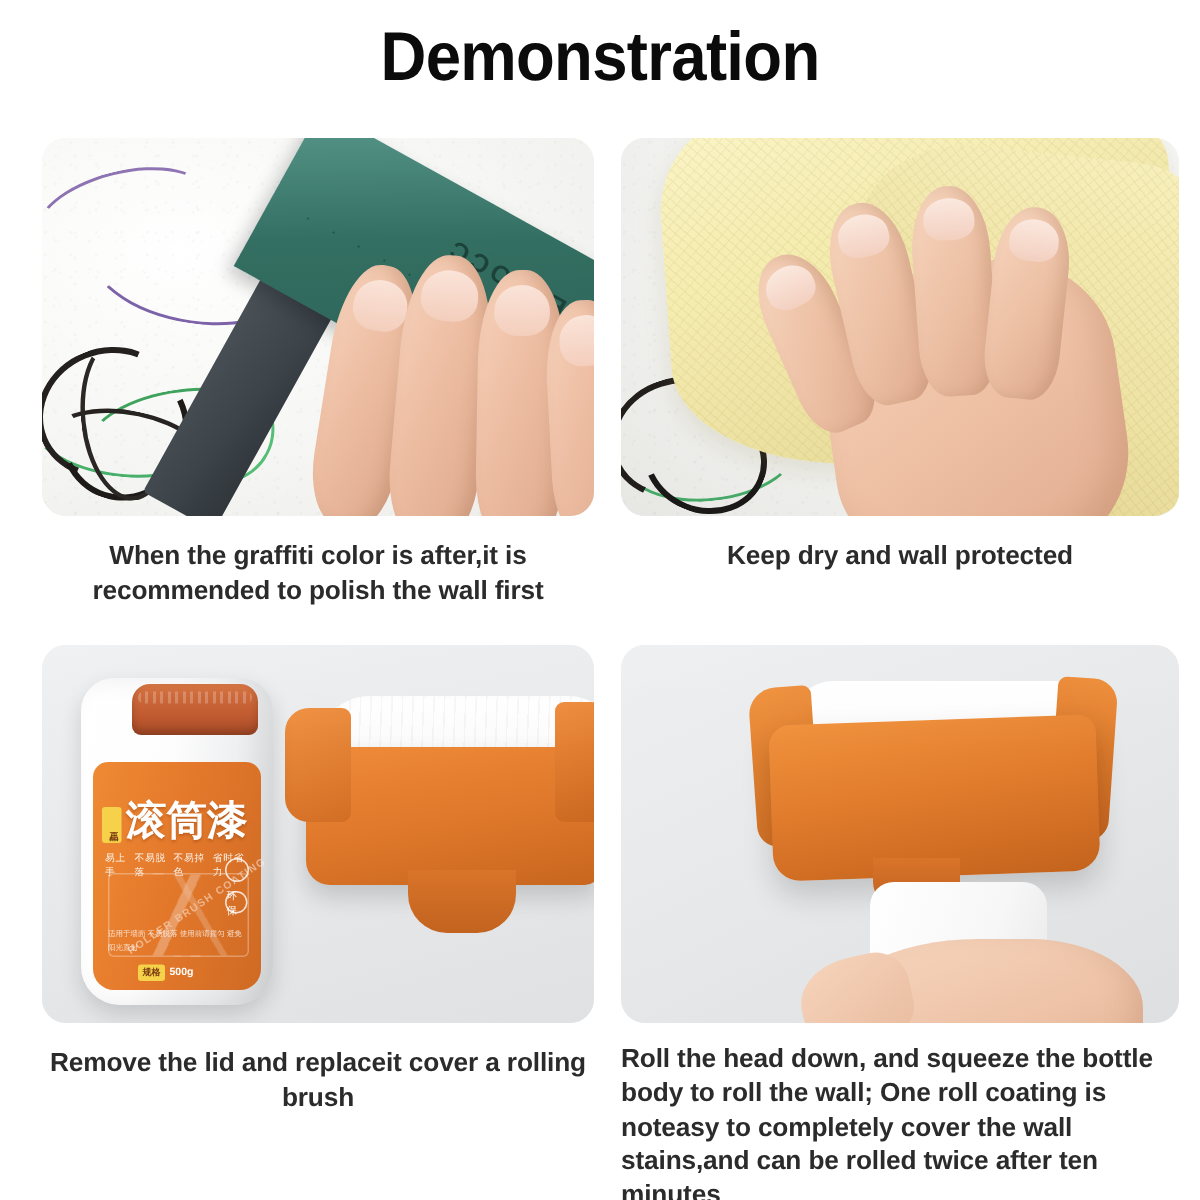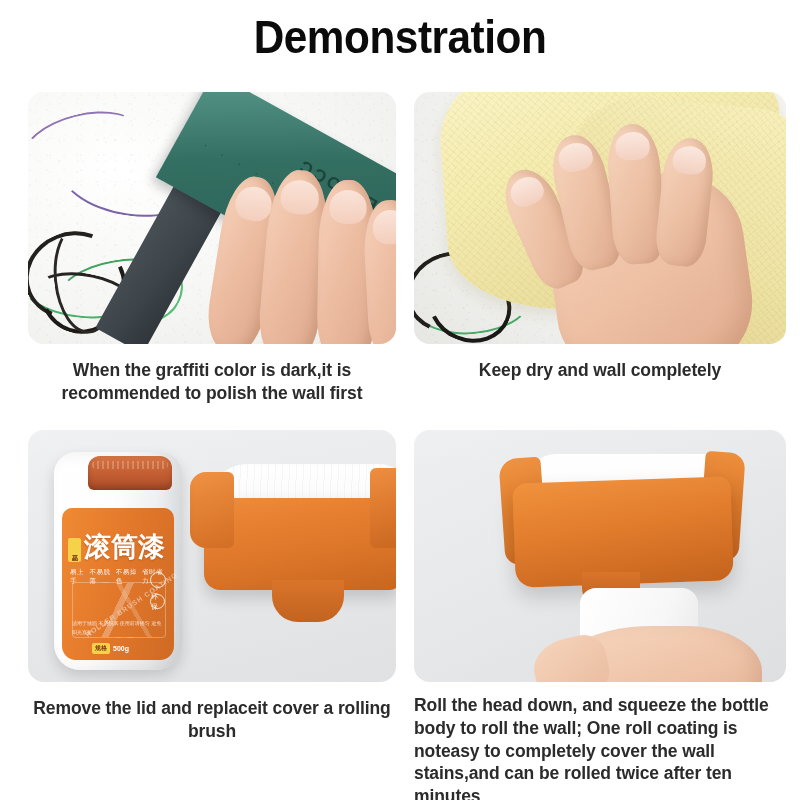--- a/index.html
+++ b/index.html
@@ -462,21 +462,21 @@
             </div>
           <div class="finger f3">
               <div class="nail"></div>
             </div>
           <div class="finger f4">
               <div class="nail"></div>
             </div>
         </div>
         <div class="ph-gloss"></div>
       </div>
-      <div class="caption">When the graffiti color is dark,it is recommended to polish the wall first</div>
+      <div class="caption">When the graffiti color is after,it is recommended to polish the wall first</div>
     </div>
 
     <div class="cell cell-tr">
       <div class="photo">
         <div class="wall2"></div>
         <div class="wall-tex"></div>
 
         <div class="scrib sv-a"></div>
         <div class="scrib sg-a"></div>
         <div class="scrib sg-b"></div>
@@ -501,21 +501,21 @@
             </div>
           <div class="f2a g3">
               <div class="nail2"></div>
             </div>
           <div class="f2a g4">
               <div class="nail2"></div>
             </div>
         </div>
         <div class="ph-gloss"></div>
       </div>
-      <div class="caption">Keep dry and wall completely</div>
+      <div class="caption">Keep dry and wall protected</div>
     </div>
 
     <div class="cell cell-bl">
       <div class="photo">
         <div class="bg-gray"></div>
 
         <div class="roller-white"></div>
         <div class="roller-head"></div>
         <div class="roller-stem"></div>
 

